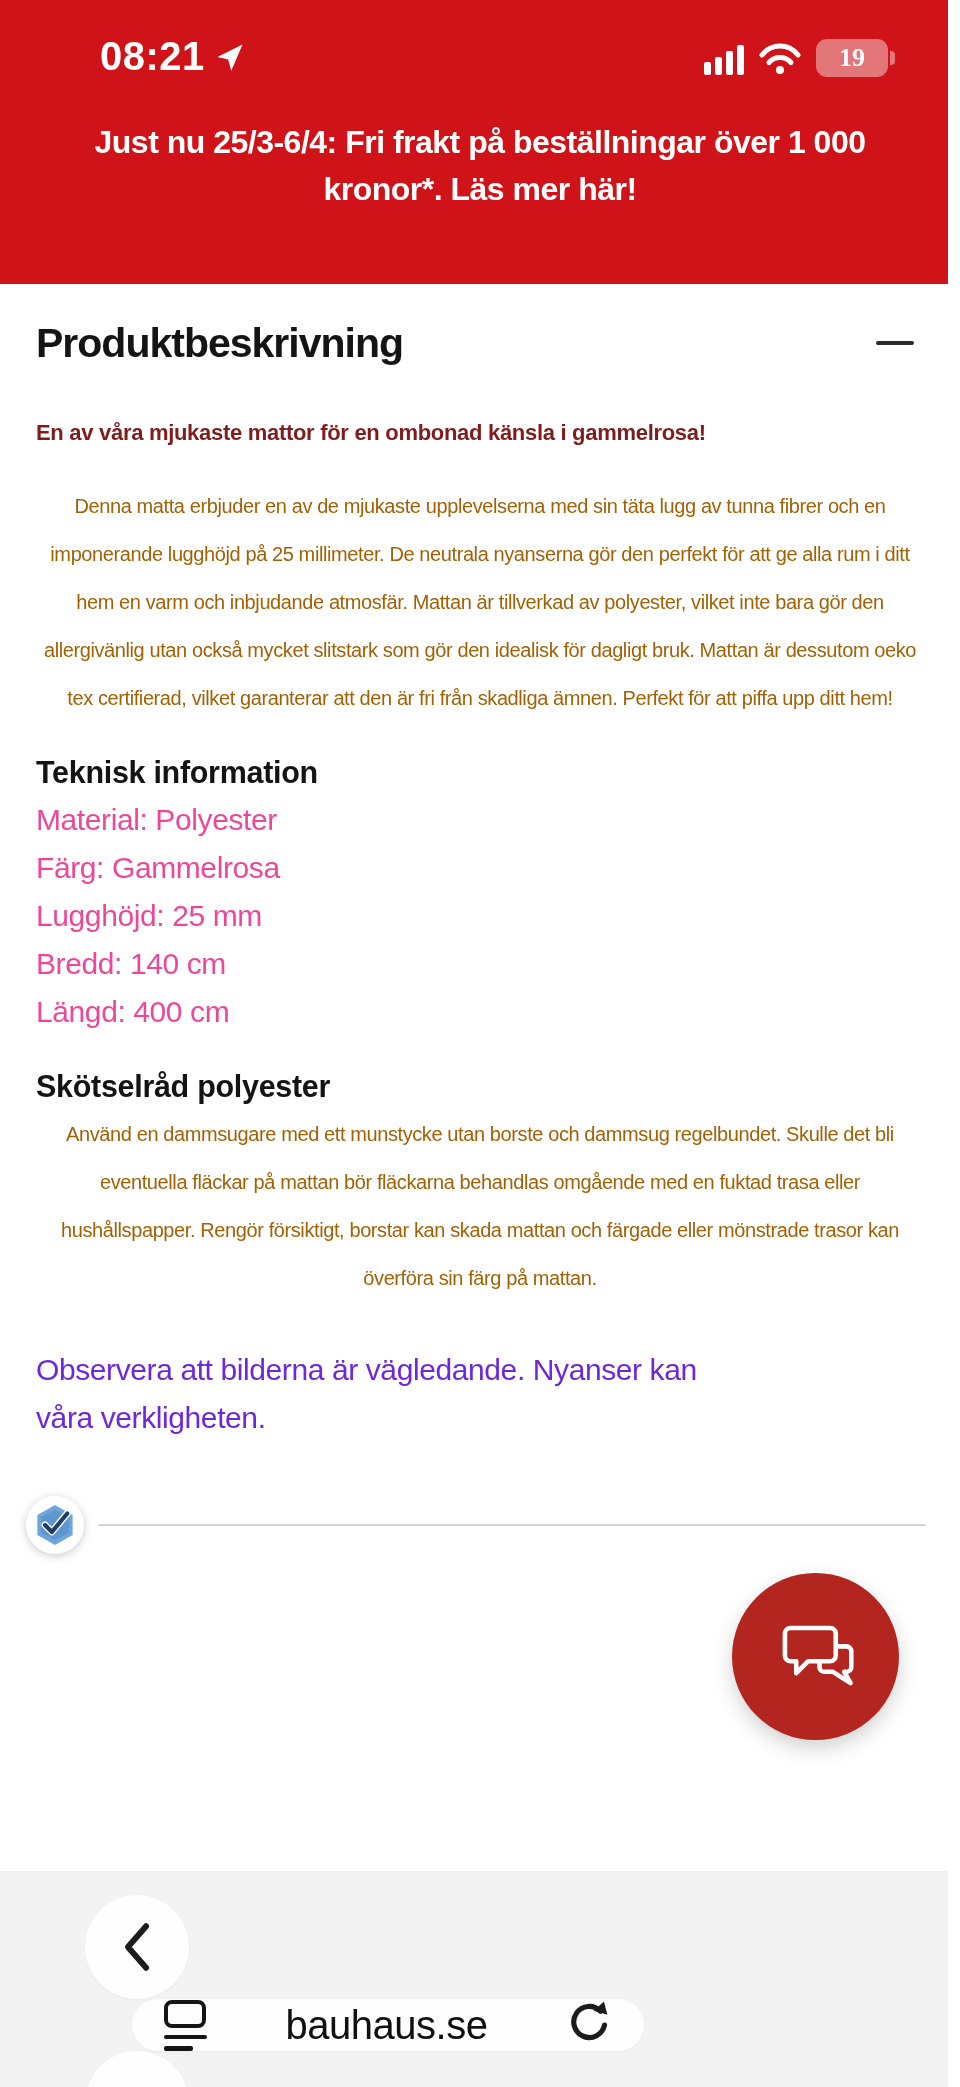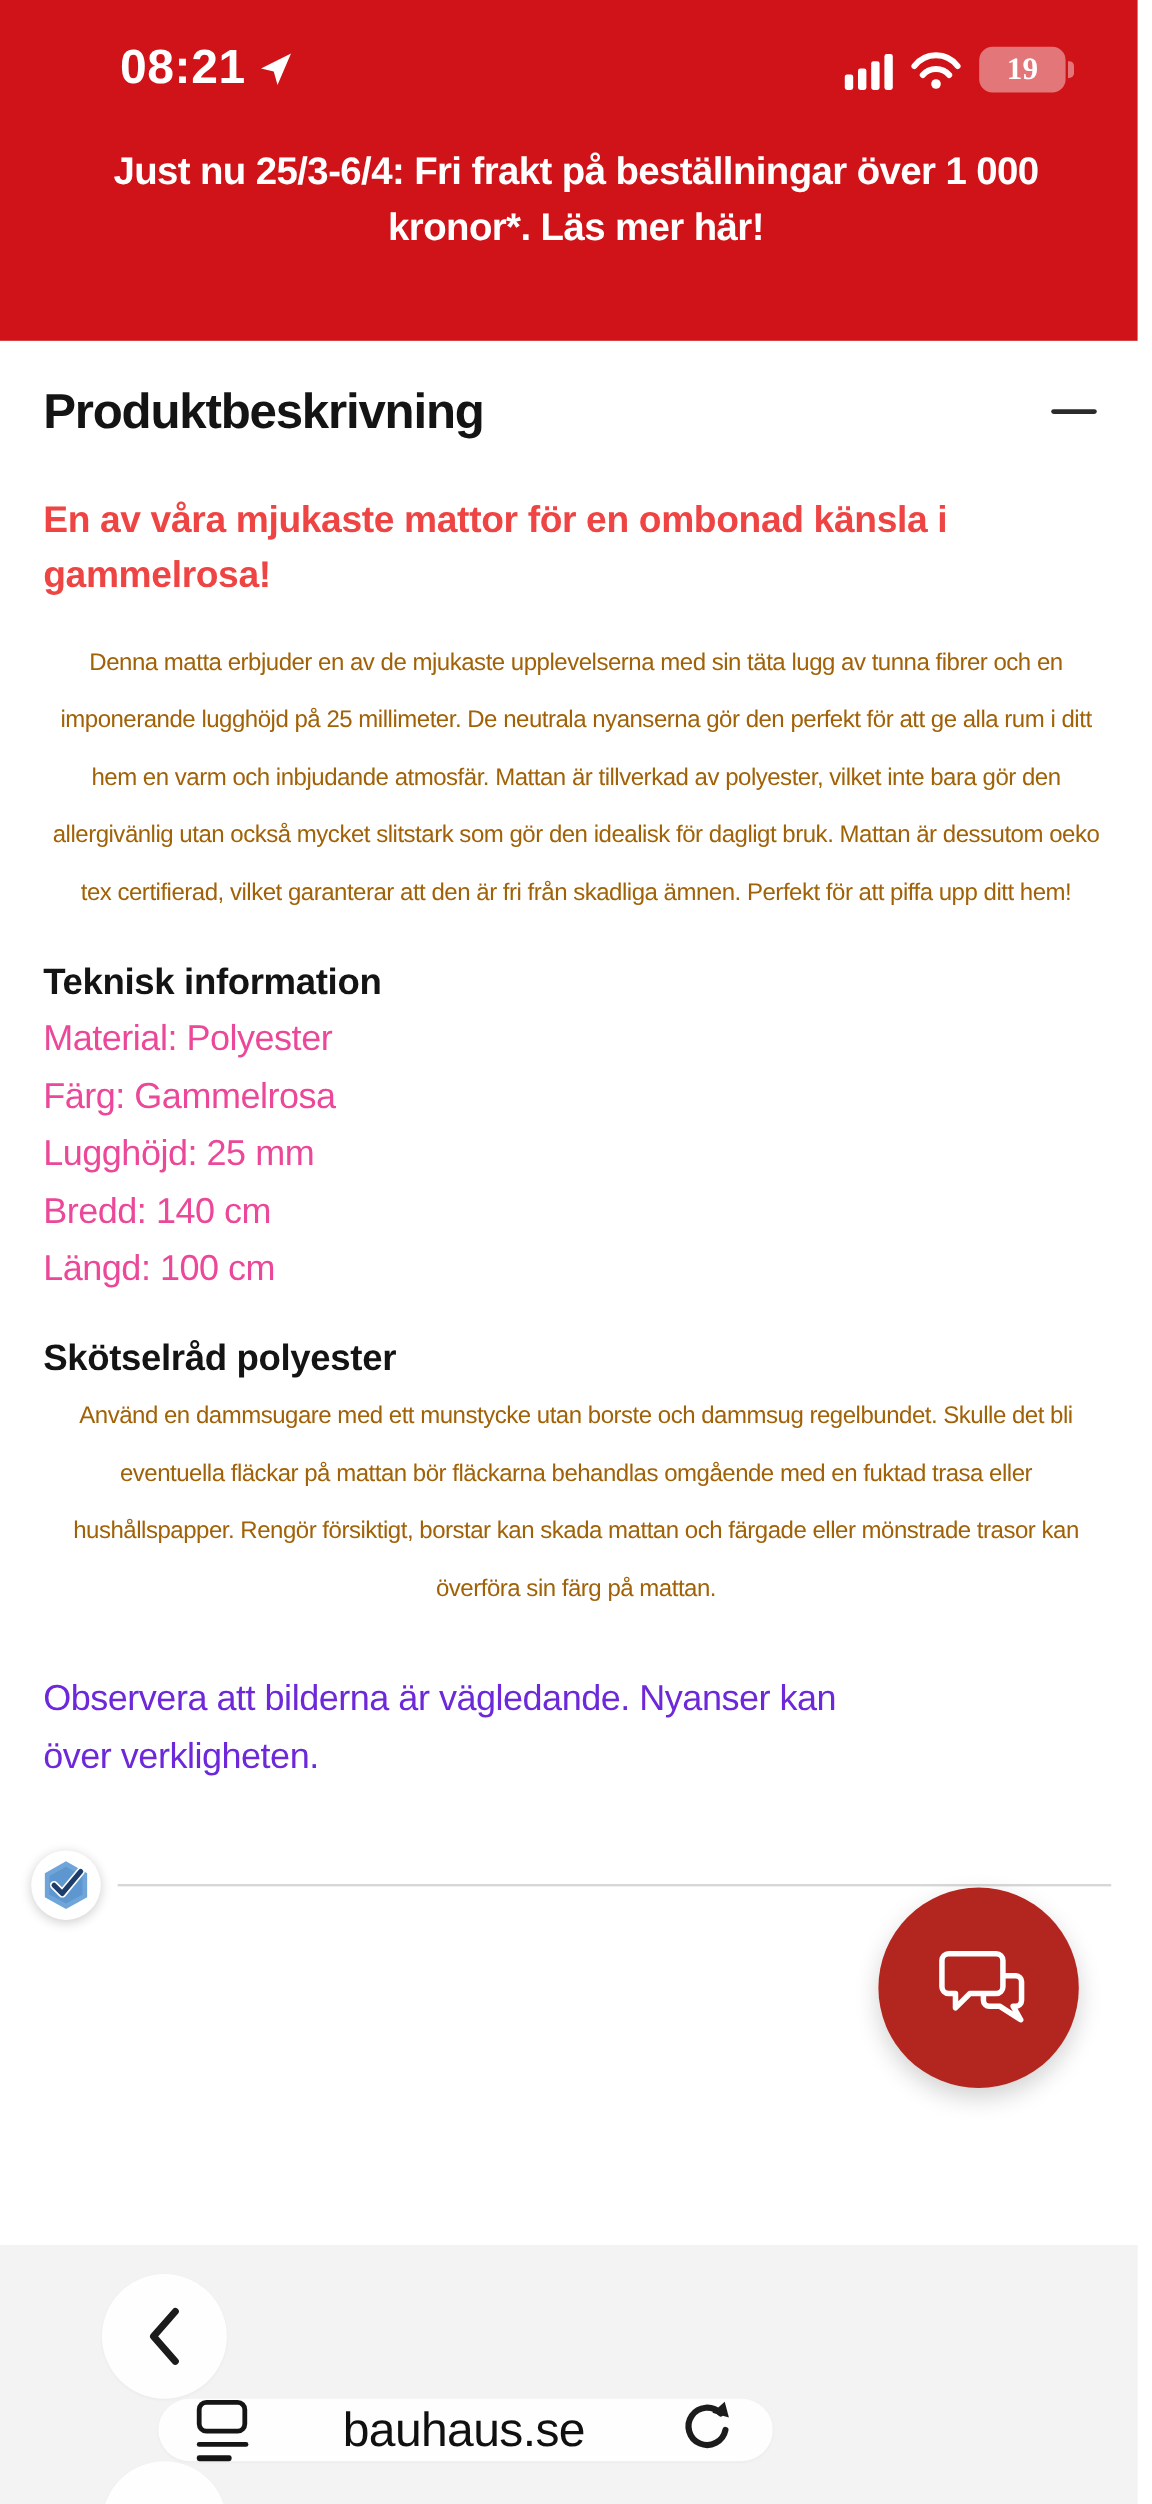--- a/index.html
+++ b/index.html
@@ -25,21 +25,21 @@
     display:block;margin-top:40px;text-align:center;color:#ffffff;
     text-decoration-thickness:3px;text-underline-offset:7px;font-weight:700;font-size:32px;line-height:47px;letter-spacing:-0.5px;cursor:pointer;
   }
   .promo span{display:block;}
   
   .content{position:absolute;top:284px;left:0;width:960px;padding:20px 36px 0 36px;box-sizing:border-box;}
   .section-header{display:flex;justify-content:space-between;align-items:center;margin-top:12px;}
   .section-title{margin:0;font-size:41px;line-height:54px;font-weight:700;letter-spacing:-1px;color:#141414;}
   .collapse-btn{border:none;background:none;padding:10px;cursor:pointer;}
   .minus{display:block;width:38px;height:4px;background:#2b2b2b;border-radius:2px;}
-  .intro{margin:40px 0 0 0;font-size:31px;line-height:46px;font-weight:700;color:#ef4444;max-width:880px;letter-spacing:-0.3px;}
+  .intro{margin:40px 0 0 0;font-size:22px;line-height:46px;font-weight:700;color:#7f1d1d;max-width:880px;letter-spacing:-0.3px;}
   .bodytext{margin:26px 0 0 0;font-size:20px;line-height:48px;color:#a16207;max-width:892px;letter-spacing:-0.4px;text-align:center;}
   .subhead{margin:26px 0 0 0;font-size:30.5px;line-height:48px;font-weight:700;color:#141414;letter-spacing:-0.3px;}
   .specs{margin:0;}
   .spec-line{font-size:30px;line-height:48px;color:#ec4899;white-space:nowrap;letter-spacing:-0.4px;}
   .care-text{margin:0;}
   .note{margin:44px 0 0 0;}
   .note-line{font-size:30px;line-height:48px;color:#6d28d9;white-space:nowrap;letter-spacing:-0.4px;}
   .trust-row{display:flex;align-items:center;gap:14px;margin:52px 0 0 -10px;height:62px;}
   .trust-badge{
     width:58px;height:58px;border-radius:50%;background:#fff;flex:0 0 auto;
@@ -121,29 +121,29 @@
     <p class="intro">En av våra mjukaste mattor för en ombonad känsla i gammelrosa!</p>
 
     <p class="bodytext">Denna matta erbjuder en av de mjukaste upplevelserna med sin täta lugg av tunna fibrer och en imponerande lugghöjd på 25 millimeter. De neutrala nyanserna gör den perfekt för att ge alla rum i ditt hem en varm och inbjudande atmosfär. Mattan är tillverkad av polyester, vilket inte bara gör den allergivänlig utan också mycket slitstark som gör den idealisk för dagligt bruk. Mattan är dessutom oeko tex certifierad, vilket garanterar att den är fri från skadliga ämnen. Perfekt för att piffa upp ditt hem!</p>
 
     <h3 class="subhead">Teknisk information</h3>
     <div class="specs">
       <div class="spec-line">Material: Polyester</div>
       <div class="spec-line">Färg: Gammelrosa</div>
       <div class="spec-line">Lugghöjd: 25 mm</div>
       <div class="spec-line">Bredd: 140 cm</div>
-      <div class="spec-line">Längd: 100 cm</div>
+      <div class="spec-line">Längd: 400 cm</div>
     </div>
 
     <h3 class="subhead">Skötselråd polyester</h3>
     <p class="bodytext care-text">Använd en dammsugare med ett munstycke utan borste och dammsug regelbundet. Skulle det bli eventuella fläckar på mattan bör fläckarna behandlas omgående med en fuktad trasa eller hushållspapper. Rengör försiktigt, borstar kan skada mattan och färgade eller mönstrade trasor kan överföra sin färg på mattan.</p>
 
     <div class="note">
       <div class="note-line">Observera att bilderna är vägledande. Nyanser kan</div>
-      <div class="note-line">över verkligheten.</div>
+      <div class="note-line">våra verkligheten.</div>
     </div>
 
     <div class="trust-row">
       <div class="trust-badge">
         <svg width="46" height="46" viewBox="0 0 60 60">
           <polygon points="30,4 53,17 53,43 30,56 7,43 7,17" fill="#6FA5D9"></polygon>
           <polygon points="30,10 48,20 48,40 30,50 12,40 12,20" fill="#5E97D0"></polygon>
           <path d="M17 30 L26 39 L46 15" stroke="#ffffff" stroke-width="9" fill="none" stroke-linecap="round" stroke-linejoin="round"></path>
           <path d="M17 30 L26 39 L46 15" stroke="#1D3D6B" stroke-width="5.5" fill="none" stroke-linecap="round" stroke-linejoin="round"></path>
         </svg>

